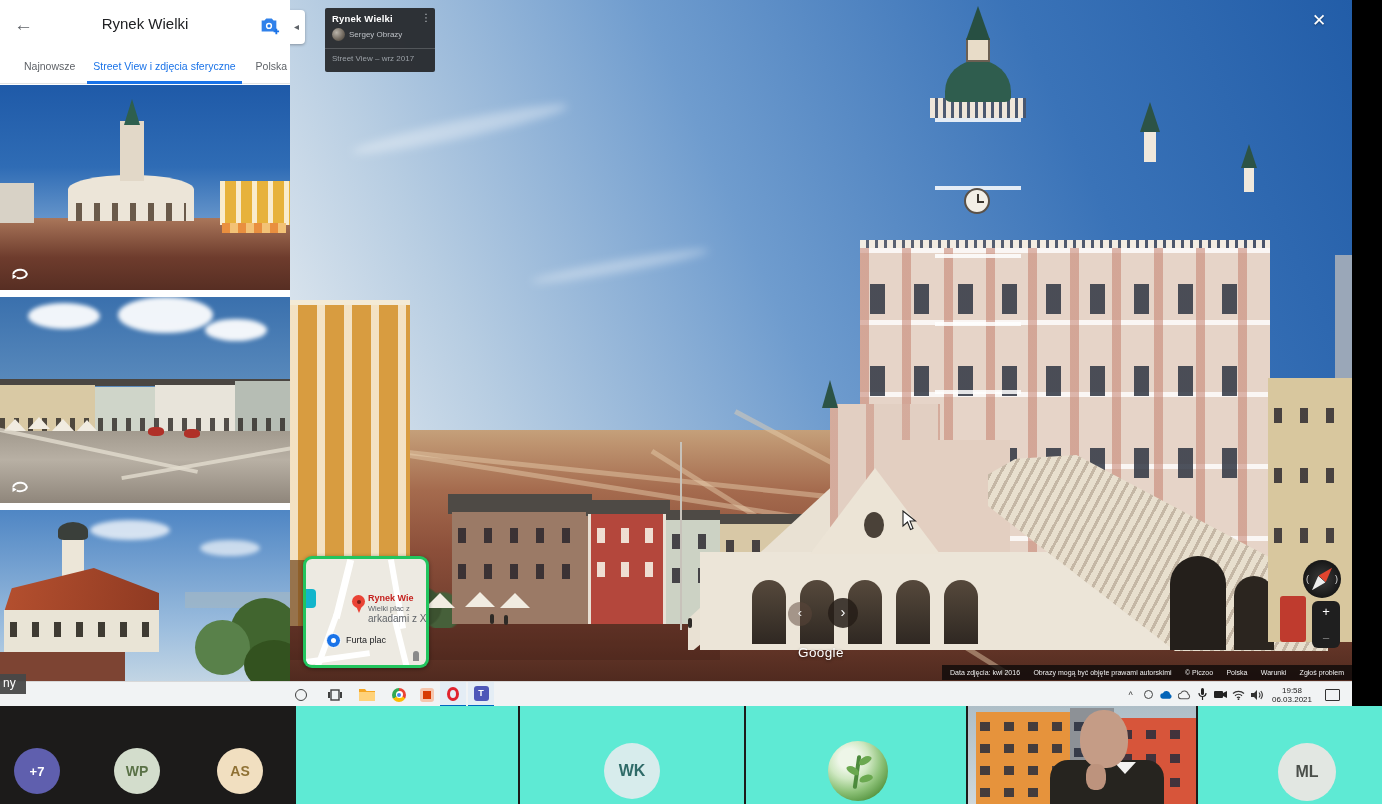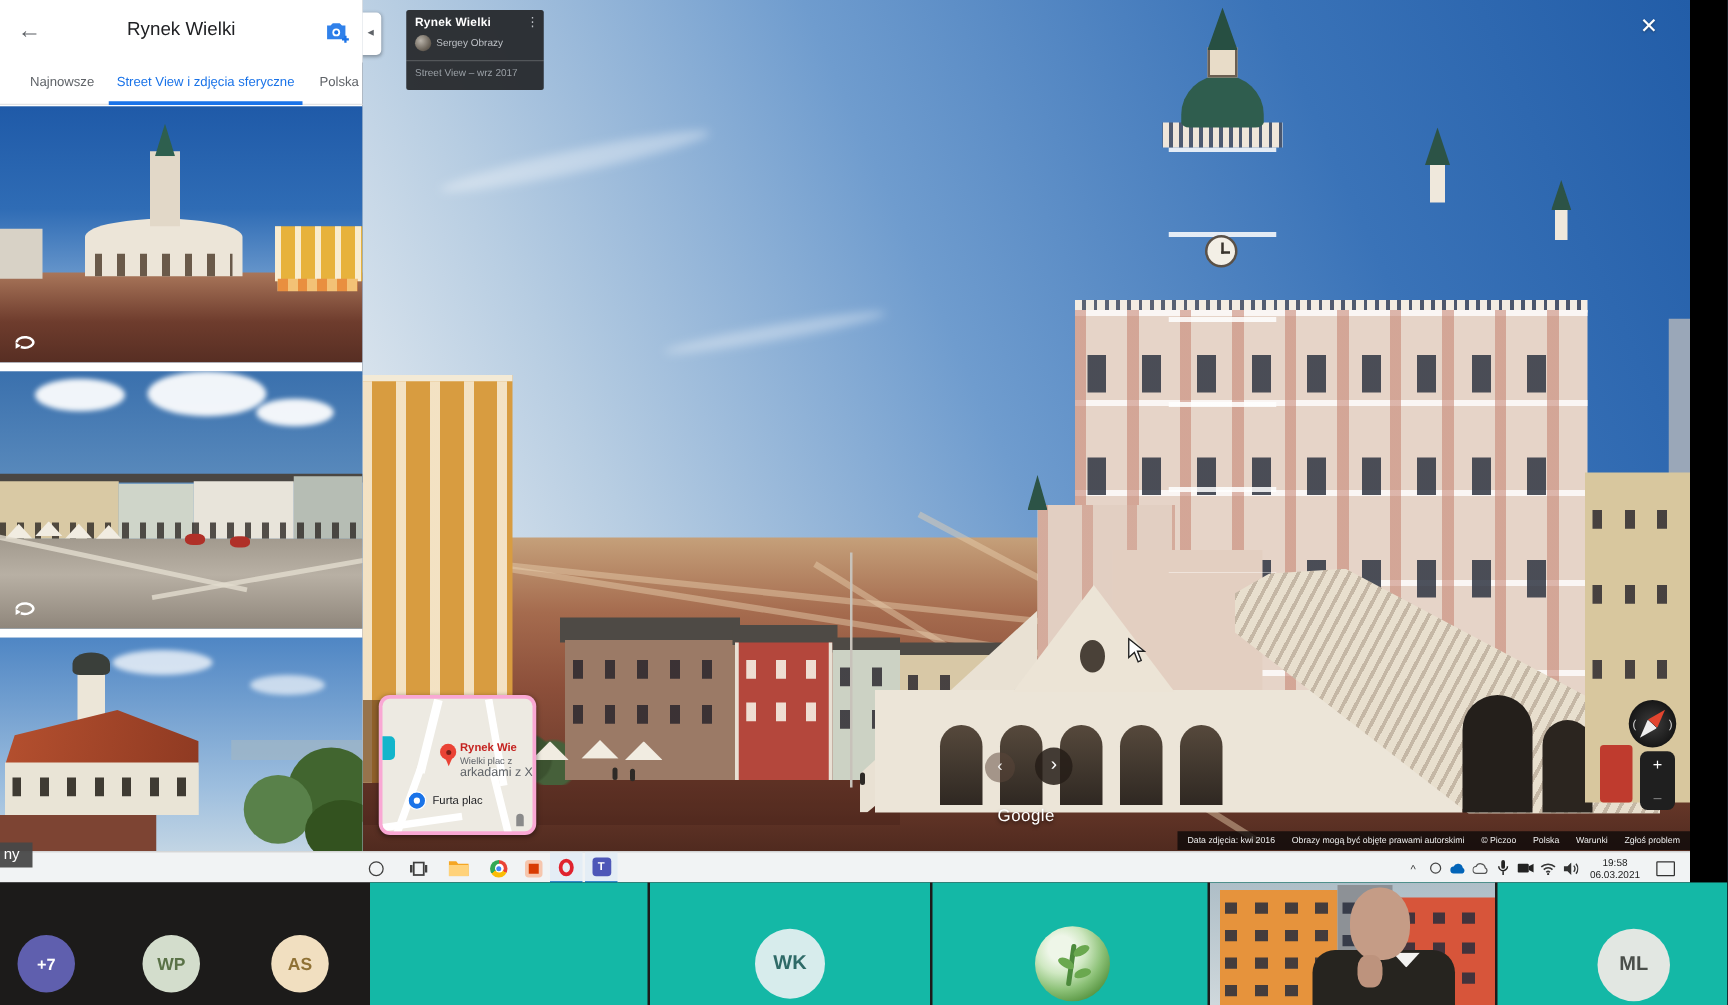--- a/index.html
+++ b/index.html
@@ -120,21 +120,21 @@
       box-shadow:0 1px 3px rgba(0,0,0,.3);color:#5f6368;font-size:10px;text-align:center;line-height:34px;cursor:pointer;}
   #photo-card{left:35px;top:8px;width:110px;height:64px;background:rgba(32,33,36,.9);border-radius:2px;color:#fff;padding:5px 7px;}
   #pc-title{font-size:9.5px;font-weight:bold;letter-spacing:.2px;}
   #pc-menu{position:absolute;right:4px;top:4px;color:#bdc1c6;font-size:10px;cursor:pointer;}
   #pc-author-row{position:absolute;left:7px;top:20px;display:flex;align-items:center;gap:4px;}
   #pc-avatar{width:13px;height:13px;border-radius:50%;background:radial-gradient(circle at 35% 35%,#b9b3aa,#6e665c 60%,#3f3a33);}
   #pc-author{font-size:8px;color:#bdc1c6;}
   #pc-divider{position:absolute;left:0;top:40px;width:110px;border-top:1px solid rgba(255,255,255,.18);}
   #pc-source{position:absolute;left:7px;top:46px;font-size:8px;color:#9aa0a6;}
   #close-x{left:1022px;top:10px;font-size:17px;color:#fff;cursor:pointer;text-shadow:0 1px 2px rgba(0,0,0,.4);}
-  #minimap{left:13px;top:556px;width:126px;height:112px;background:#f9a8d4;border-radius:9px;padding:3px;box-shadow:0 1px 4px rgba(0,0,0,.4);}
+  #minimap{left:13px;top:556px;width:126px;height:112px;background:#22c55e;border-radius:9px;padding:3px;box-shadow:0 1px 4px rgba(0,0,0,.4);}
   #mm-inner{position:relative;width:100%;height:100%;border-radius:6px;overflow:hidden;background:#edeae2;}
   .mm-road{position:absolute;background:#fff;}
   #mm-teal{left:-5px;top:30px;width:15px;height:19px;background:#12b5cb;border-radius:4px;}
   #mm-pin{left:46px;top:36px;width:13px;height:13px;background:#ea4335;border-radius:50%;}
   #mm-pin::after{content:"";position:absolute;left:3.5px;top:11px;border:3px solid transparent;border-top:7px solid #ea4335;}
   #mm-pin-dot{left:50.5px;top:40.5px;width:4px;height:4px;background:#7a1f18;border-radius:50%;}
   #mm-pin-title{left:62px;top:34px;font-size:9px;font-weight:bold;color:#c5221f;white-space:nowrap;}
   #mm-pin-l1{left:62px;top:45px;font-size:7.5px;color:#5f6368;white-space:nowrap;}
   #mm-pin-l2{left:62px;top:54px;font-size:10px;color:#5f6368;white-space:nowrap;}
   #mm-poi{left:20px;top:74px;width:15px;height:15px;background:#1a73e8;border-radius:50%;border:1.5px solid #fff;}
@@ -177,21 +177,21 @@
   .tray-ico{width:13px;height:13px;display:flex;align-items:center;justify-content:center;}
   #tray-chevron{font-size:9px;color:#333;}
   #tray-ring{width:9px;height:9px;border:1.5px solid #444;border-radius:50%;}
   #tb-clock{width:48px;text-align:center;font-size:8px;line-height:9px;color:#1c1c1c;cursor:default;}
   #tb-action{width:15px;height:12px;border:1.3px solid #333;border-radius:1px;margin-left:4px;}
   #ny-overlay{left:0;top:674px;width:26px;height:20px;background:rgba(72,72,72,.95);color:#fff;font-size:12px;
               padding-left:3px;line-height:19px;z-index:12;}
 
   
   #meetbar{left:0;top:706px;width:1382px;height:98px;background:#1c1b1a;z-index:9;}
-  .tile{position:absolute;top:0;height:98px;background:#14b8a6;}
+  .tile{position:absolute;top:0;height:98px;background:#5eead4;}
   .av{position:absolute;border-radius:50%;display:flex;align-items:center;justify-content:center;font-weight:bold;}
   #av-plus7{left:14px;top:42px;width:46px;height:46px;background:#5f5fae;color:#fff;font-size:13px;}
   #av-wp{left:114px;top:42px;width:46px;height:46px;background:#d3ddcc;color:#5a7247;font-size:14px;}
   #av-as{left:217px;top:42px;width:46px;height:46px;background:#f1dfc0;color:#8f7134;font-size:14px;}
   #av-wk{left:84px;top:37px;width:56px;height:56px;background:#d7ecec;color:#2f6b68;font-size:16px;}
   #av-plant{left:82px;top:35px;width:60px;height:60px;border-radius:50%;overflow:hidden;
       background:radial-gradient(circle at 35% 30%,#eef6e8 0 18%,#cfe8c2 35%,#8cc177 58%,#55933f 80%,#3c7030);}
   #plant-stem{position:absolute;left:27px;top:14px;width:4px;height:34px;background:#4c8a3c;border-radius:2px;transform:rotate(8deg);}
   .leaf{position:absolute;width:14px;height:7px;background:#6aa84f;border-radius:50% 50% 50% 50%/60% 60% 40% 40%;}
   #av-ml{left:80px;top:37px;width:58px;height:58px;background:#e2e7e2;color:#4a4f4a;font-size:16px;}

